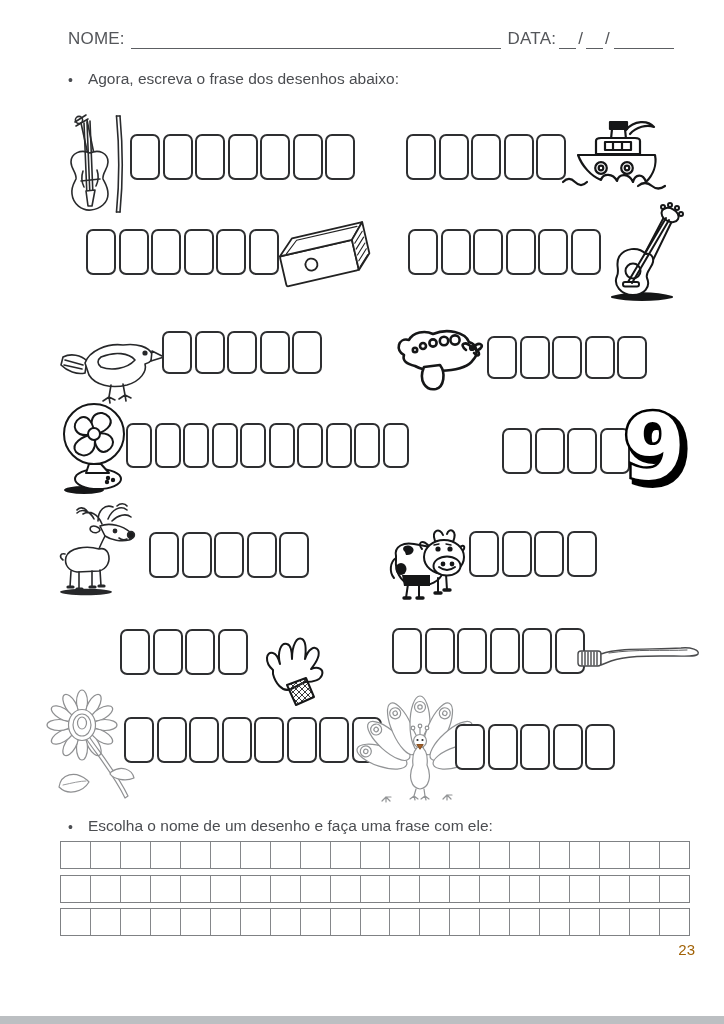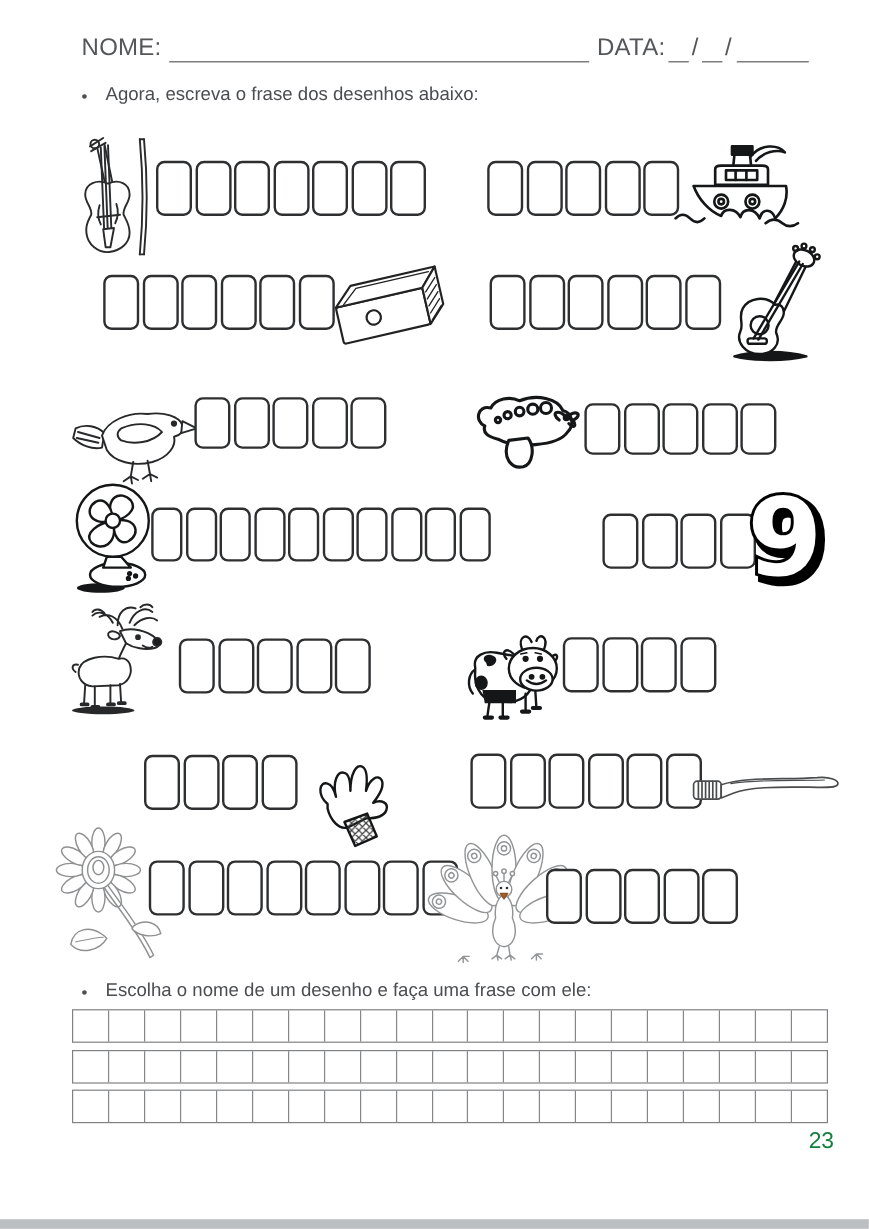--- a/index.html
+++ b/index.html
@@ -1,38 +1,38 @@
 <!DOCTYPE html>
 <html><head>
 <meta charset="utf-8">
 <style>
 *{margin:0;padding:0;box-sizing:border-box}
 html,body{width:724px;height:1024px}
 body{background:#fff;font-family:"Liberation Sans",sans-serif;color:#4d4f52;position:relative;overflow:hidden}
 .page{position:absolute;inset:0;background:#fff}
-.header{position:absolute;top:29px;left:68px;right:50px;display:flex;align-items:flex-end;font-size:20px;color:#54565a;letter-spacing:.2px}
+.header{position:absolute;top:29px;left:68px;right:50px;display:flex;align-items:flex-end;font-size:17px;color:#54565a;letter-spacing:.2px}
 .hlabel{padding-bottom:1px}
 .wline{border-bottom:1.6px solid #5c5e62;height:15px}
 .flexline{flex:1;margin:0 7px 1px 6px}
 .dshort{width:17px;margin:0 2px 1px 3px}
 .dlong{width:60px;margin:0 0 1px 4px}
 .slash{padding-bottom:1px}
 .bullet-line{position:absolute;display:flex;gap:15px;font-size:15.5px;color:#4b4d51}
 .bullet-glyph{font-size:14px;line-height:20px}
 .boxes{position:absolute;display:flex;gap:2.5px}
 .lbox{width:30px;height:46px;border:2.3px solid #2e2f31;border-radius:7px;background:#fff}
 .boxes.narrow .lbox{width:26px;height:45px}
 .boxes.short .lbox{height:43px}
 .img{position:absolute}
 .img svg{width:100%;height:100%;display:block;overflow:visible}
 .sentence-grid{position:absolute;left:60px;top:841px;width:630px;display:flex;flex-direction:column;gap:5.5px}
 .grid-row{display:flex;height:28px;border:1.5px solid #7f8184;background:#fff}
 .grid-cell{flex:1;border-right:1.3px solid #85878a}
 .grid-cell:last-child{border-right:none}
-.pagenum{position:absolute;top:941px;right:29px;font-size:19px;color:#15803d}
+.pagenum{position:absolute;top:941px;right:29px;font-size:15px;color:#a16207}
 .bottom-edge{position:absolute;left:0;right:0;bottom:0;height:8px;background:#bcbfc2}
 </style>
 </head>
 <body>
 
 <div class="page">
 
   <div class="header">
     <span class="hlabel">NOME:</span>
     <span class="wline flexline"></span>

